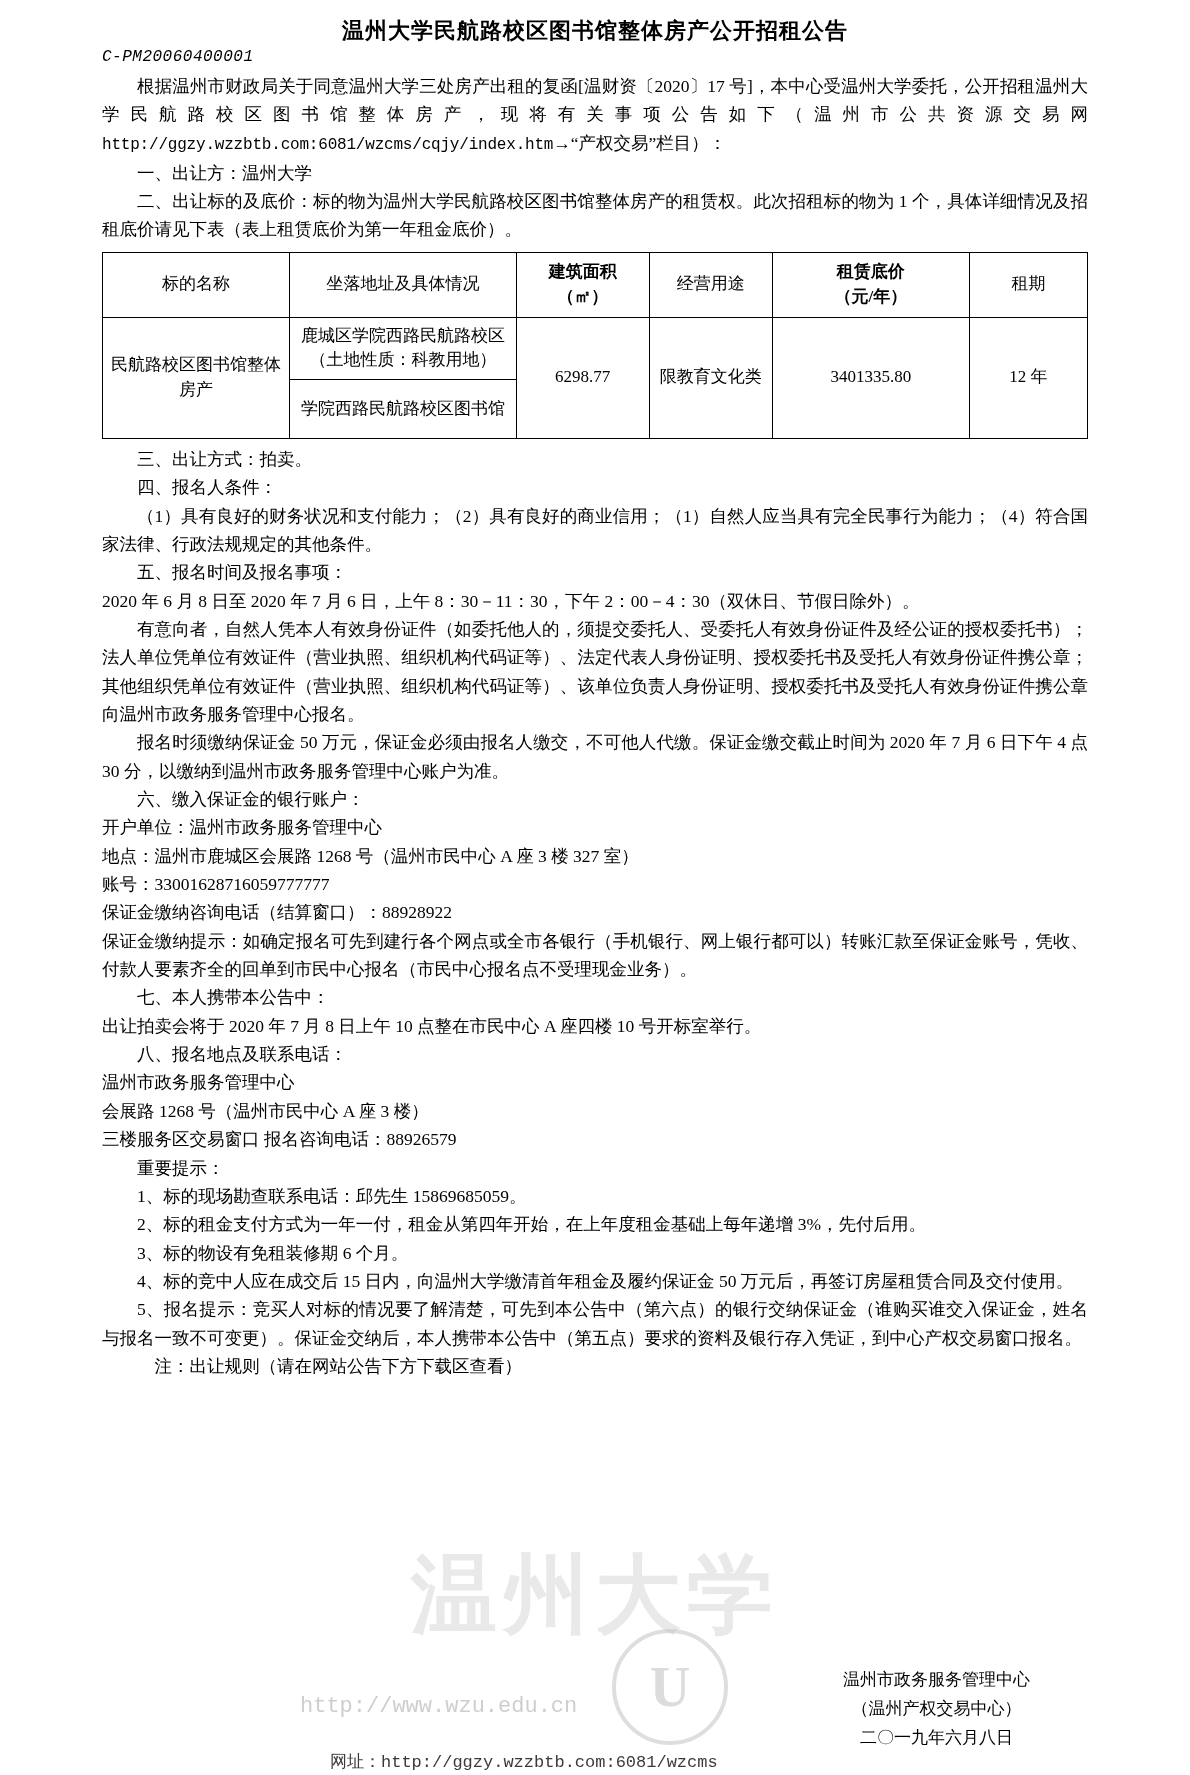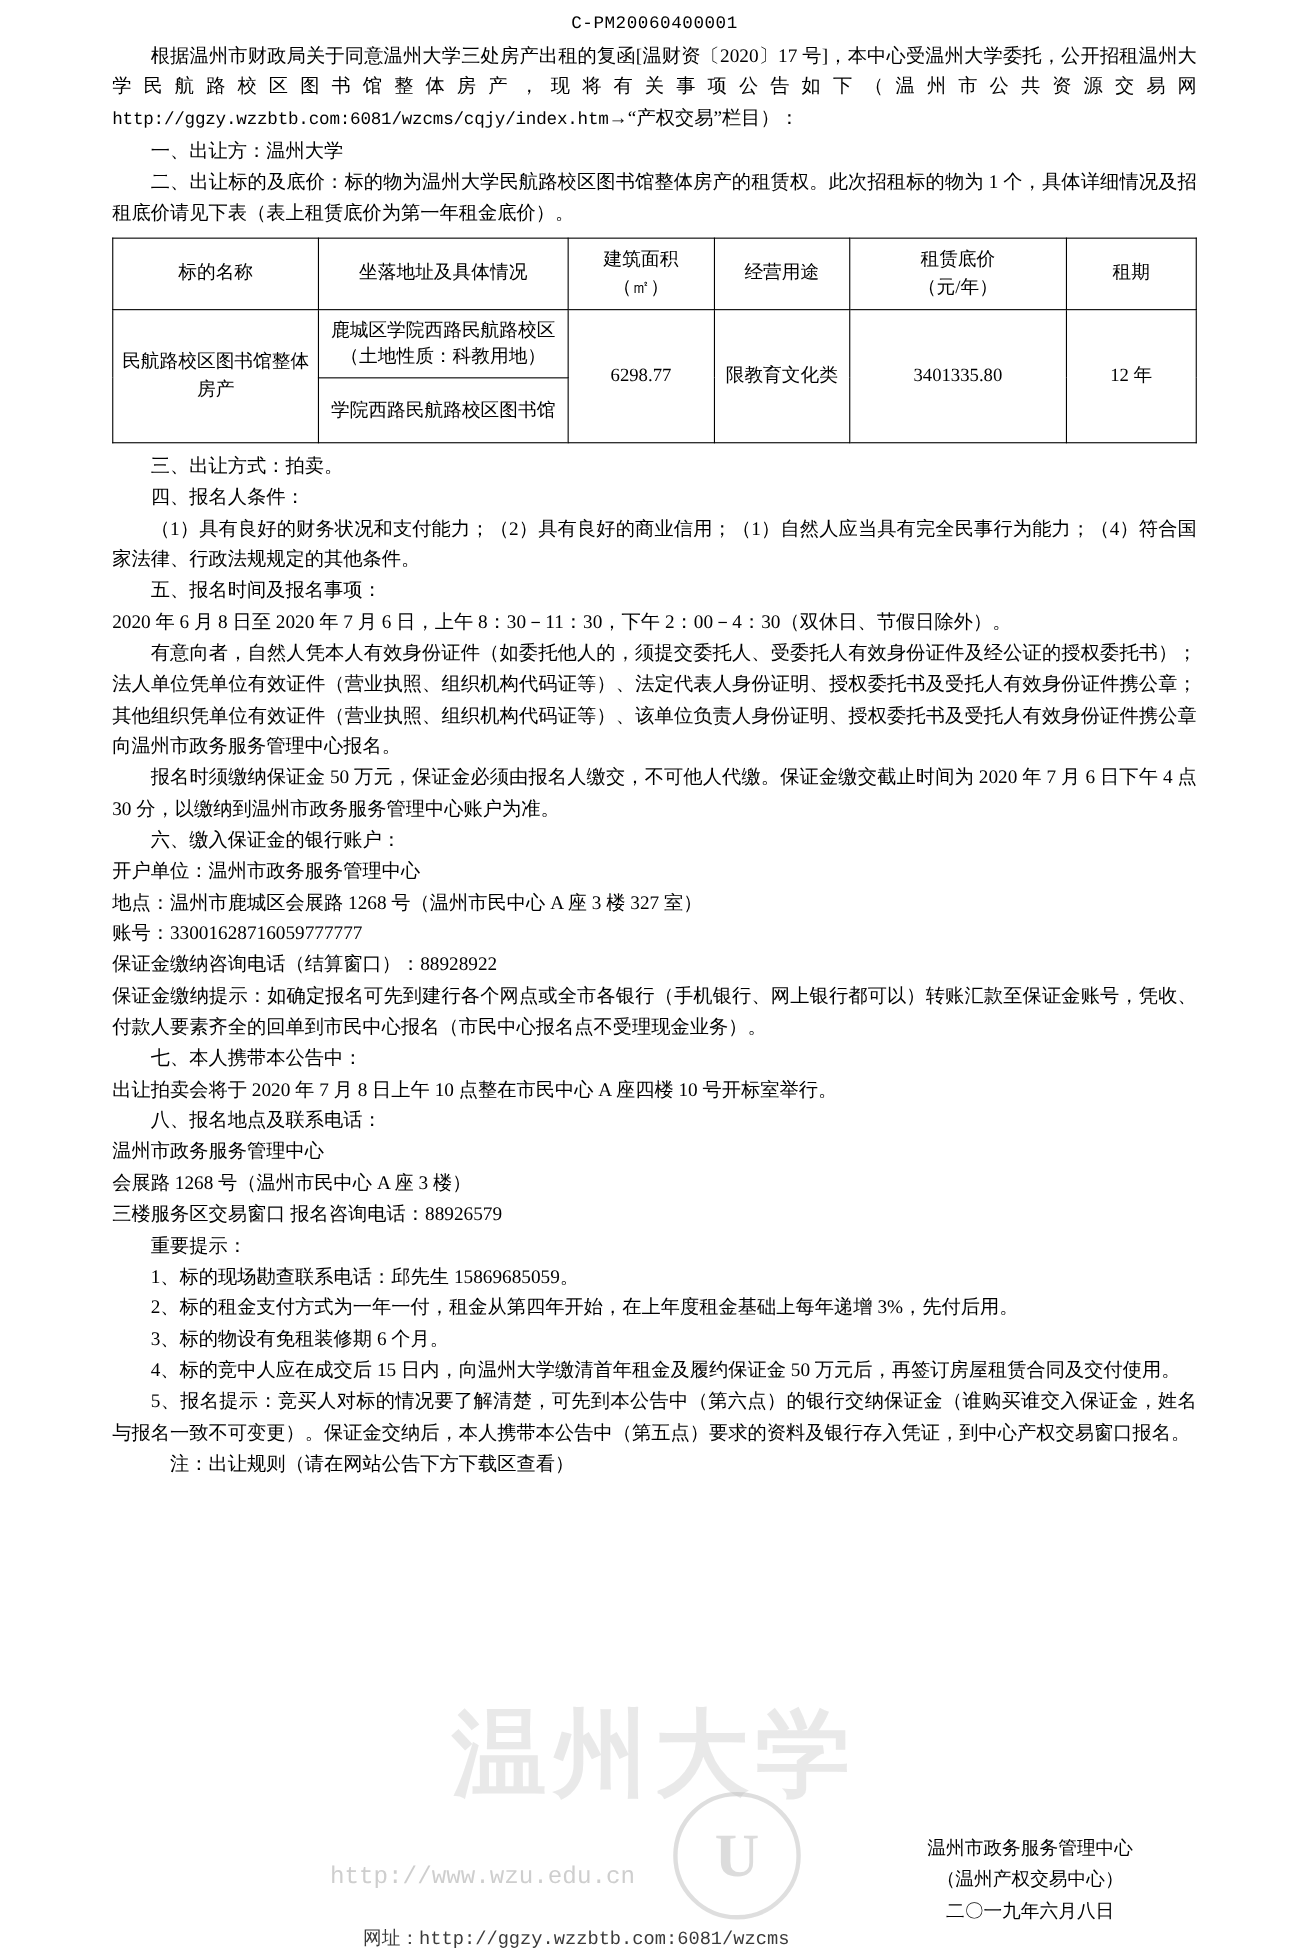--- a/index.html
+++ b/index.html
@@ -23,25 +23,25 @@
   }
   .doc-title {
     text-align: center;
     font-size: 22px;
     font-weight: bold;
     letter-spacing: 1px;
     margin: 4px 0 2px 0;
     font-family: "Liberation Serif", "DejaVu Serif", serif;
   }
   .doc-code {
-    text-align: center;
     font-size: 16px;
     font-family: "Liberation Mono", "DejaVu Sans Mono", monospace;
     margin: 0 0 6px 0;
     letter-spacing: 0.5px;
+    font-style: italic;
   }
   p.para {
     font-size: 17.5px;
     line-height: 1.62;
     margin: 0;
     text-align: justify;
     text-justify: inter-ideograph;
   }
   p.indent {
     text-indent: 2em;
@@ -66,20 +66,21 @@
     font-size: 17px;
     font-weight: normal;
     padding: 6px 4px;
     line-height: 1.45;
   }
   table.lot-table th {
     height: 52px;
   }
   .th-two-line span {
     display: block;
+    font-weight: bold;
   }
   .cell-tall {
     height: 46px;
     margin-top: 37px;
   }
   .num-cell {
     font-size: 18px;
   }
   
   .footer-block {
@@ -158,20 +159,21 @@
   }
   .notice-head {
     margin-top: 18px;
   }
 </style>
 </head>
 <body>
 
 <div class="page">
 
+  <div class="doc-title">温州大学民航路校区图书馆整体房产公开招租公告</div>
   <div class="doc-code">C-PM20060400001</div>
 
   <p class="para indent">
     <span>根据温州市财政局关于同意温州大学三处房产出租的复函[温财资〔2020〕17 号]，本中心受温州大学委托，公开招租温州大学民航路校区图书馆整体房产，现将有关事项公告如下（温州市公共资源交易网</span><span class="mono">http://ggzy.wzzbtb.com:6081/wzcms/cqjy/index.htm</span><span>→“产权交易”栏目）：</span>
   </p>
 
   <p class="para indent">一、出让方：温州大学</p>
   <p class="para indent">二、出让标的及底价：标的物为温州大学民航路校区图书馆整体房产的租赁权。此次招租标的物为 1 个，具体详细情况及招租底价请见下表（表上租赁底价为第一年租金底价）。</p>
 
   <table class="lot-table">

